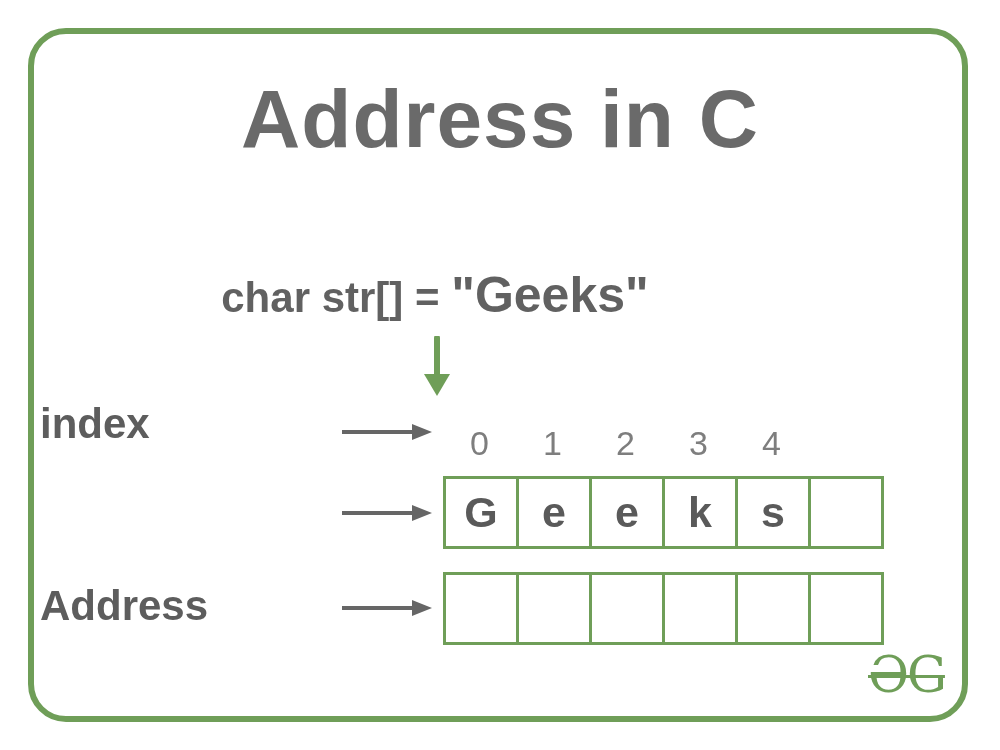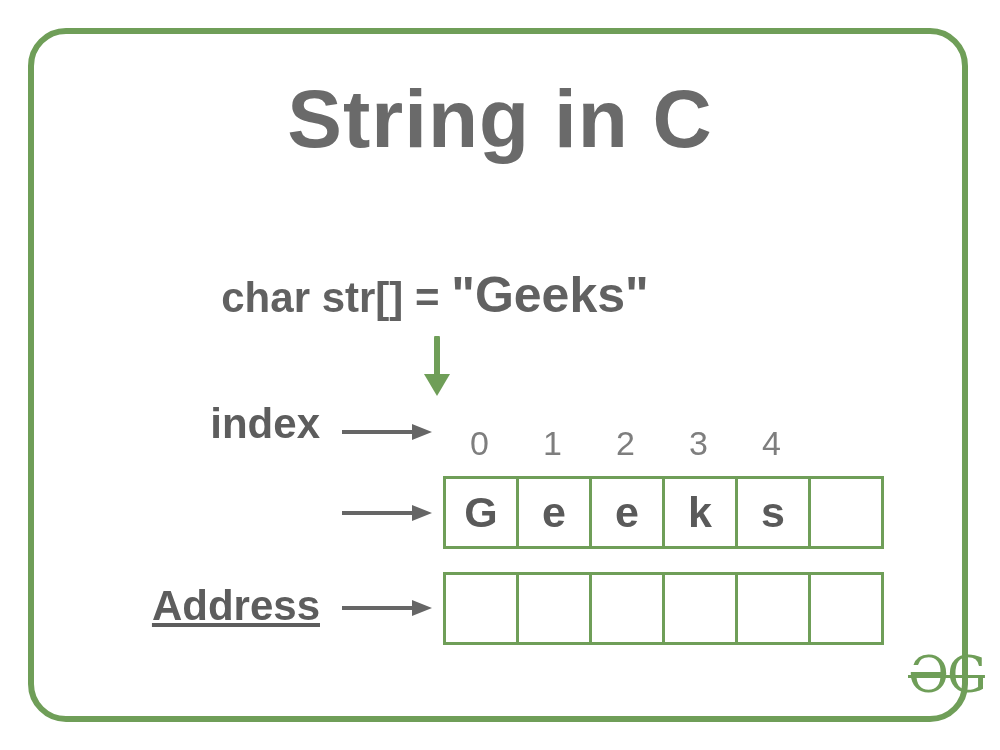--- a/index.html
+++ b/index.html
@@ -57,29 +57,28 @@
     left: 423px;
     top: 336px;
     width: 28px;
     height: 60px;
   }
   
   .row-label {
     position: absolute;
     left: 40px;
     width: 280px;
-    text-align: right;
     font-weight: bold;
     color: #5d5d5d;
     font-size: 42px;
     white-space: nowrap;
   }
   .label-index   { top: 400px; }
   .label-str     { top: 488px; }
-  .label-address { top: 582px; text-decoration: underline; }
+  .label-address { top: 582px; }
   
   .h-arrow {
     position: absolute;
     left: 342px;
     width: 90px;
     height: 20px;
   }
   .arrow-index   { top: 422px; }
   .arrow-str     { top: 503px; }
   .arrow-address { top: 598px; }
@@ -124,31 +123,30 @@
   .logo {
     position: absolute;
     left: 868px;
     top: 646px;
     font-family: "DejaVu Serif", "Liberation Serif", serif;
     font-size: 50px;
     color: #6f9e58;
     text-decoration: line-through;
     text-decoration-thickness: 3px;
     letter-spacing: -2px;
-    margin-left: 40px;
   }
 </style>
 </head>
 <body>
 
 <div id="canvas">
 
   <div class="frame"></div>
 
-  <div class="title">String in C</div>
+  <div class="title">Address in C</div>
 
   <div class="declaration">
     <span class="decl-prefix">char str[] = </span><span class="decl-value">"Geeks"</span>
   </div>
 
   <svg class="down-arrow" viewBox="0 0 28 60">
     <line x1="14" y1="2" x2="14" y2="42" stroke="#6f9e58" stroke-width="6" stroke-linecap="round"></line>
     <polygon points="1,38 27,38 14,60" fill="#6f9e58"></polygon>
   </svg>
 

